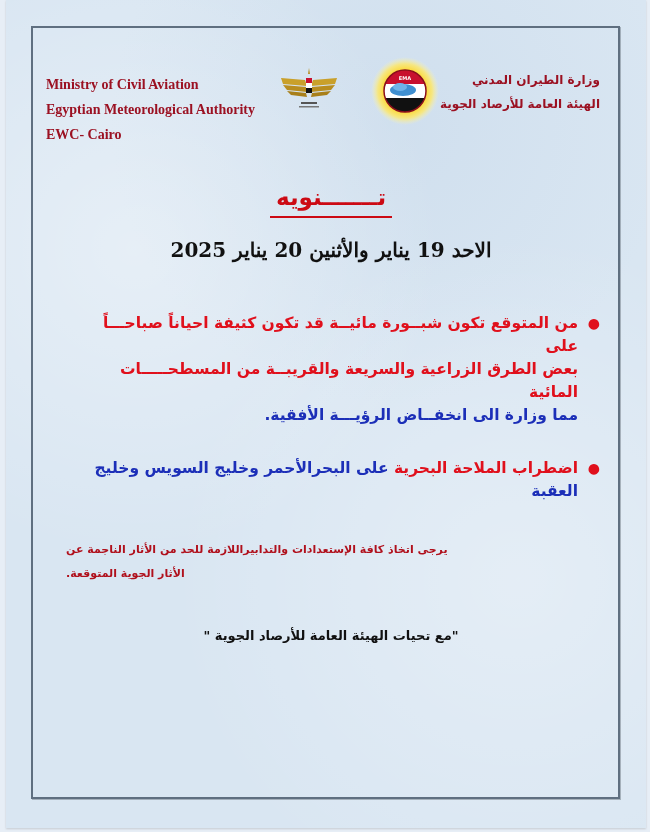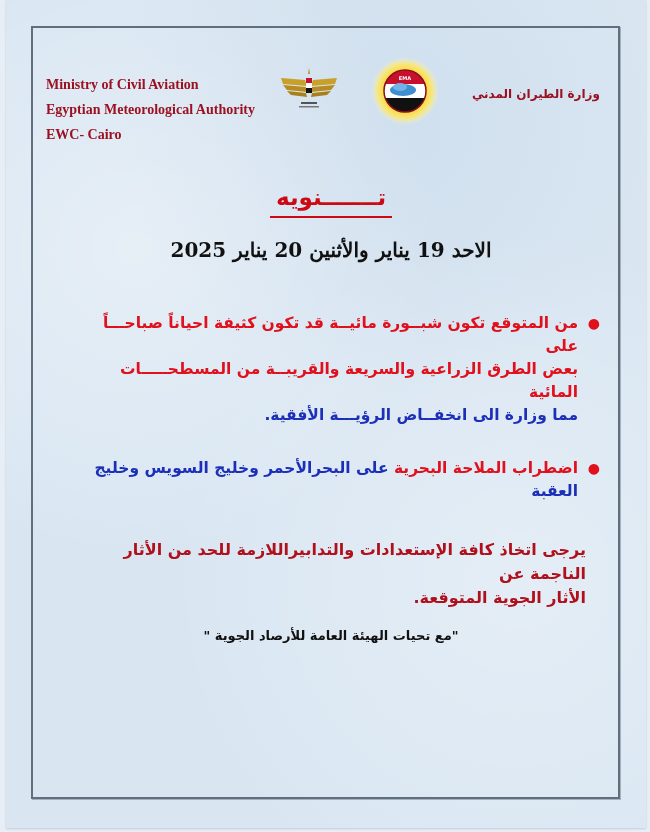--- a/index.html
+++ b/index.html
@@ -43,21 +43,21 @@
       top: 72px;
       color: #9b1122;
       font-family: "Liberation Serif", serif;
       font-weight: bold;
       font-size: 14px;
       line-height: 25px;
     }
     .header-ar {
       position: absolute;
       right: 46px;
-      top: 82px;
+      top: 68px;
       color: #9b1122;
       font-family: "DejaVu Sans", sans-serif;
       font-weight: bold;
       font-size: 12px;
       line-height: 24px;
       text-align: right;
       direction: rtl;
     }
     .logo-wings {
       position: absolute;
@@ -125,26 +125,26 @@
       font-size: 14px;
     }
     .red { color: #e0101c; }
     .blue { color: #1c2fb8; }
     .bullet .line { display: block; }
     .notice {
       position: absolute;
       left: 60px;
       right: 60px;
       top: 538px;
-      text-align: right;
+      text-align: left;
       direction: rtl;
       color: #b0101c;
       font-family: "DejaVu Sans", sans-serif;
       font-weight: bold;
-      font-size: 16px;
+      font-size: 11px;
       line-height: 24px;
     }
     .closing {
       position: absolute;
       left: 0;
       width: 650px;
       top: 628px;
       text-align: center;
       direction: rtl;
       color: #111;
@@ -202,20 +202,21 @@
         <ellipse cx="33" cy="34" rx="13" ry="6" fill="#3f8fd0"></ellipse>
         <ellipse cx="30" cy="31" rx="7" ry="4" fill="#6fb3e8"></ellipse>
       </g>
       <circle cx="35" cy="35" r="21" fill="none" stroke="#8a0f1c" stroke-width="1.5"></circle>
       <text x="35" y="24" font-size="5" text-anchor="middle" fill="#ffffff" font-family="DejaVu Sans, sans-serif" font-weight="bold">EMA</text>
     </svg>
   </div>
 
   <div class="header-ar">
     <div>وزارة الطيران المدني</div>
+    <div>الهيئة العامة للأرصاد الجوية</div>
   </div>
 
   <div class="title">
     <span>تـــــــنويه</span>
   </div>
 
   <div class="date-line">الاحد 19 يناير والأثنين 20 يناير 2025</div>
 
   <div class="bullets">
     <div class="bullet">

